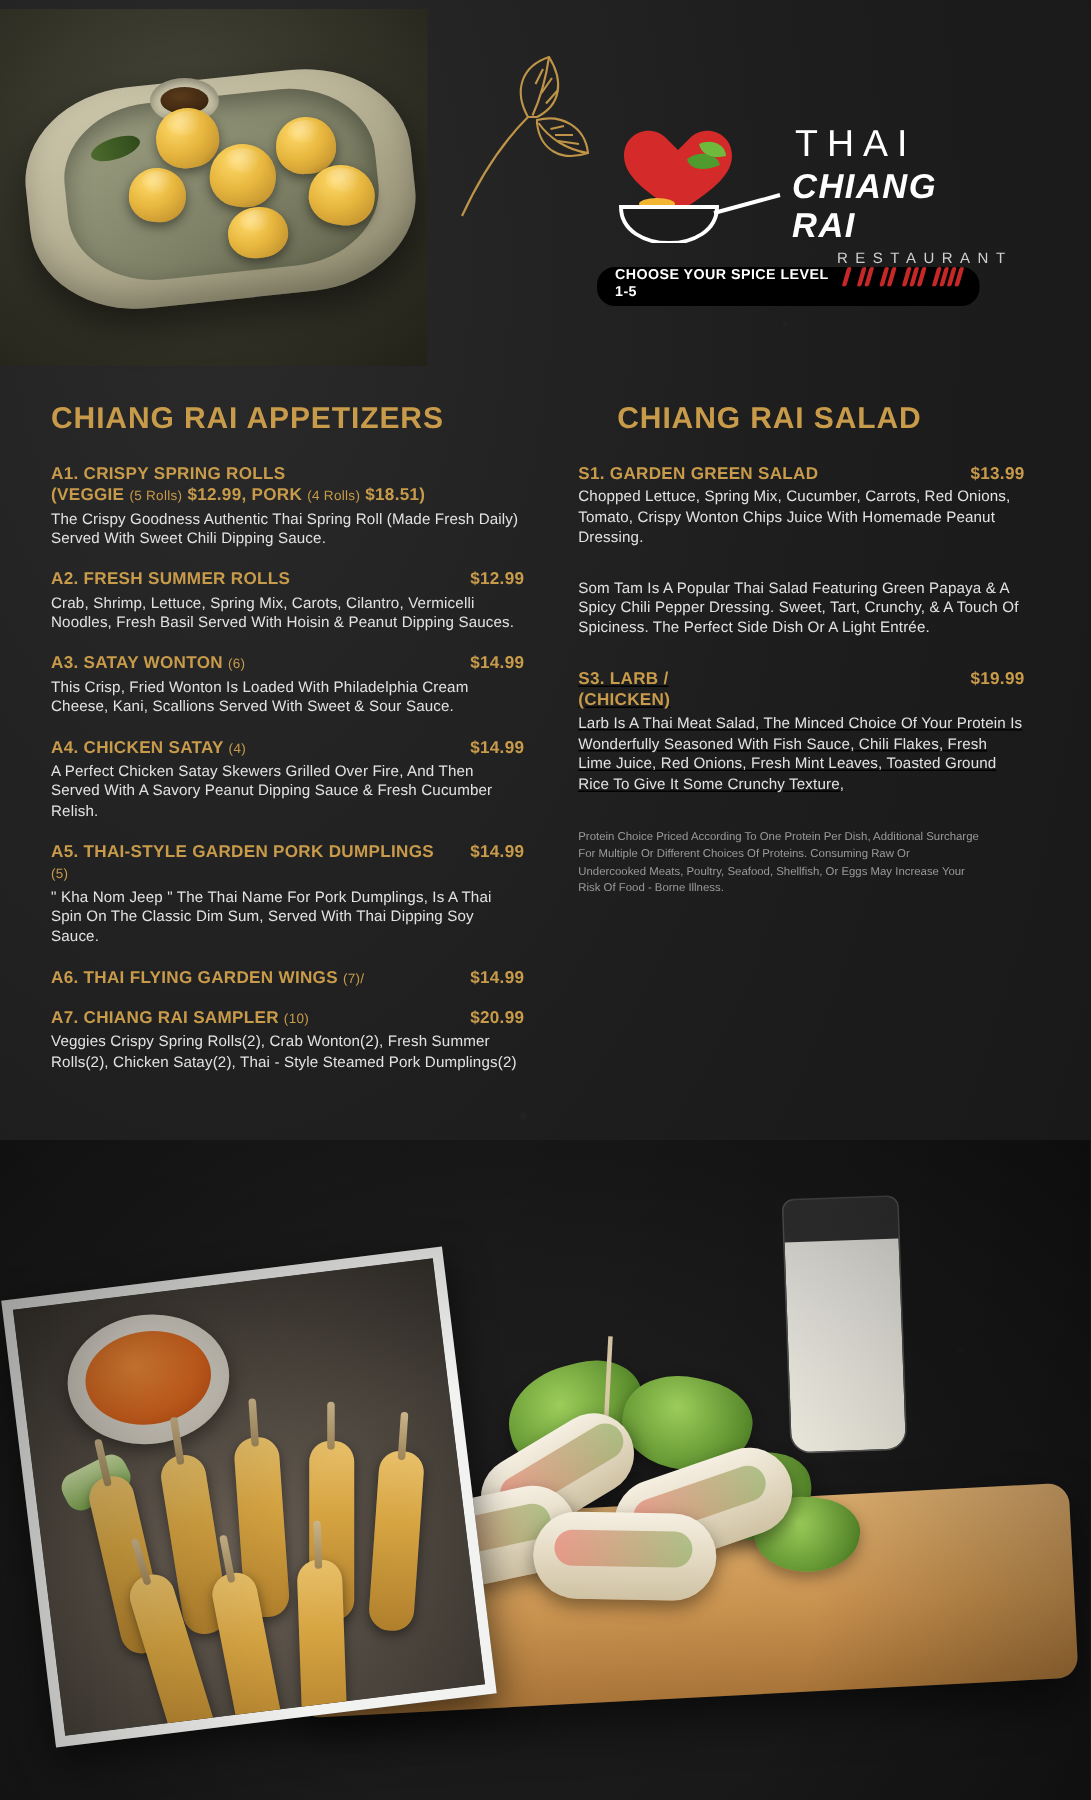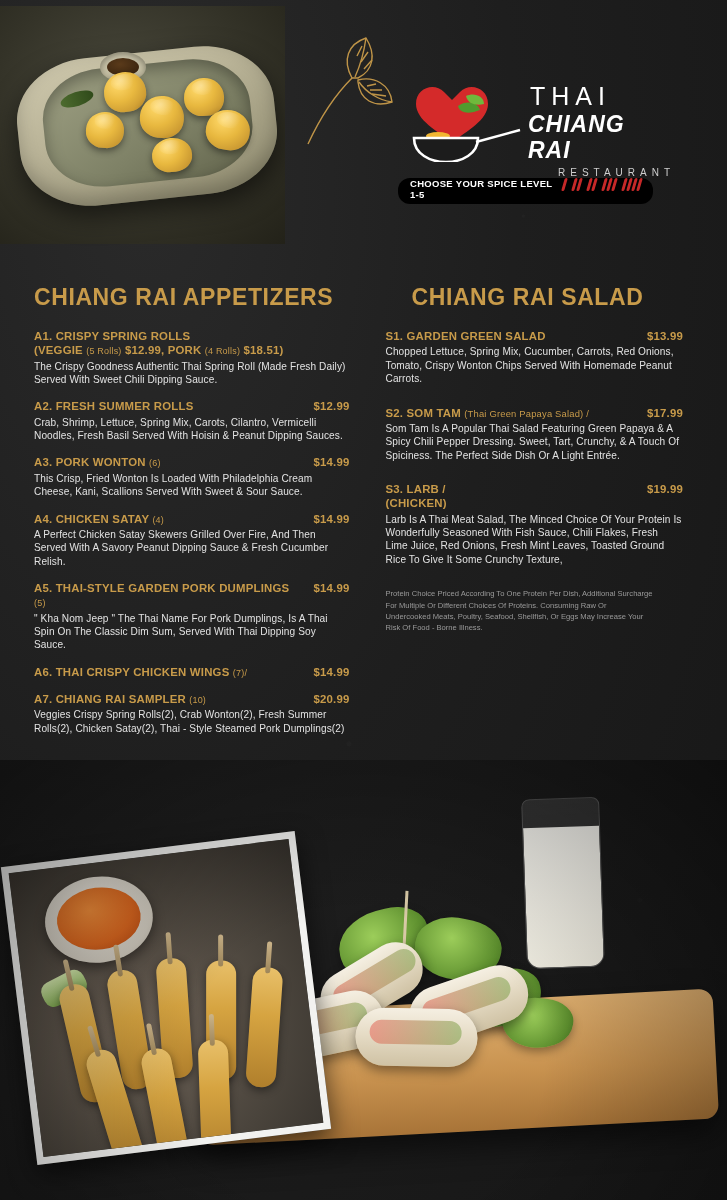--- a/index.html
+++ b/index.html
@@ -170,24 +170,24 @@
     position: absolute; left: 0; top: 268px;
     width: 727px; height: 512px;
     display: flex;
     padding: 0 34px;
   }
   .col { width: 50%; padding-right: 14px; }
   .col.right { padding-left: 22px; padding-right: 10px; }
 
   .col-title {
     color: #c89b4a;
-    font-size: 23px;
+    font-size: 20px;
     font-weight: 700;
     letter-spacing: 0.6px;
-    margin-top: 16px;
+    margin-top: 0;
     margin-bottom: 18px;
   }
   .col.right .col-title { padding-left: 26px; }
 
   .item { margin-bottom: 13px; position: relative; }
   .item-head {
     color: #c89b4a;
     font-size: 11.4px;
     font-weight: 700;
     letter-spacing: 0.2px;
@@ -447,21 +447,21 @@
         <div class="item-head">
           <span>A2. FRESH SUMMER ROLLS</span>
           <span class="qty"></span>
           <span class="price">$12.99</span>
         </div>
         <div class="item-desc">Crab, Shrimp, Lettuce, Spring Mix, Carots, Cilantro, Vermicelli Noodles, Fresh Basil Served With Hoisin &amp; Peanut Dipping Sauces.</div>
       </div>
 
       <div class="item">
         <div class="item-head">
-          <span>A3. PORK WONTON</span>
+          <span>A3. SATAY WONTON</span>
           <span class="qty">(6)</span>
           <span class="price">$14.99</span>
         </div>
         <div class="item-desc">This Crisp, Fried Wonton Is Loaded With Philadelphia Cream Cheese, Kani, Scallions Served With Sweet &amp; Sour Sauce.</div>
       </div>
 
       <div class="item">
         <div class="item-head">
           <span>A4. CHICKEN SATAY</span>
           <span class="qty">(4)</span>
@@ -474,21 +474,21 @@
         <div class="item-head">
           <span>A5. THAI-STYLE GARDEN PORK DUMPLINGS</span>
           <span class="qty">(5)</span>
           <span class="price">$14.99</span>
         </div>
         <div class="item-desc">" Kha Nom Jeep " The Thai Name For Pork Dumplings, Is A Thai Spin On The Classic Dim Sum, Served With Thai Dipping Soy Sauce.</div>
       </div>
 
       <div class="item">
         <div class="item-head">
-          <span>A6. THAI CRISPY CHICKEN WINGS</span>
+          <span>A6. THAI FLYING GARDEN WINGS</span>
           <span class="qty">(7)/</span>
           <span class="price">$14.99</span>
         </div>
       </div>
 
       <div class="item">
         <div class="item-head">
           <span>A7. CHIANG RAI SAMPLER</span>
           <span class="qty">(10)</span>
           <span class="price">$20.99</span>
@@ -498,33 +498,28 @@
     </div>
 
     <div class="col right">
       <div class="col-title">CHIANG RAI SALAD</div>
 
       <div class="item">
         <div class="item-head">
           <span>S1. GARDEN GREEN SALAD</span>
           <span class="price">$13.99</span>
         </div>
-        <div class="item-desc">Chopped Lettuce, Spring Mix, Cucumber, Carrots, Red Onions, Tomato, Crispy Wonton Chips Served With Homemade Peanut Carrots.</div>
+        <div class="item-desc">Chopped Lettuce, Spring Mix, Cucumber, Carrots, Red Onions, Tomato, Crispy Wonton Chips Juice With Homemade Peanut Dressing.</div>
       </div>
 
       <div class="item" style="margin-top:20px;">
-        <div class="item-head">
-          <span>S2. SOM TAM</span>
-          <span class="sub">(Thai Green Papaya Salad) /</span>
-          <span class="price">$17.99</span>
-        </div>
         <div class="item-desc">Som Tam Is A Popular Thai Salad Featuring Green Papaya &amp; A Spicy Chili Pepper Dressing. Sweet, Tart, Crunchy, &amp; A Touch Of Spiciness. The Perfect Side Dish Or A Light Entrée.</div>
       </div>
 
-      <div class="item" style="margin-top:20px;">
+      <div class="item" style="margin-top:20px;text-decoration:underline;">
         <div class="item-head">
           <span>S3. LARB /</span>
           <span class="price">$19.99</span><br>
           <span>(CHICKEN)</span>
         </div>
         <div class="item-desc">Larb Is A Thai Meat Salad, The Minced Choice Of Your Protein Is Wonderfully Seasoned With Fish Sauce, Chili Flakes, Fresh Lime Juice, Red Onions, Fresh Mint Leaves, Toasted Ground Rice To Give It Some Crunchy Texture,</div>
       </div>
 
       <div class="disclaimer">Protein Choice Priced According To One Protein Per Dish, Additional Surcharge For Multiple Or Different Choices Of Proteins. Consuming Raw Or Undercooked Meats, Poultry, Seafood, Shellfish, Or Eggs May Increase Your Risk Of Food - Borne Illness.</div>
     </div>

